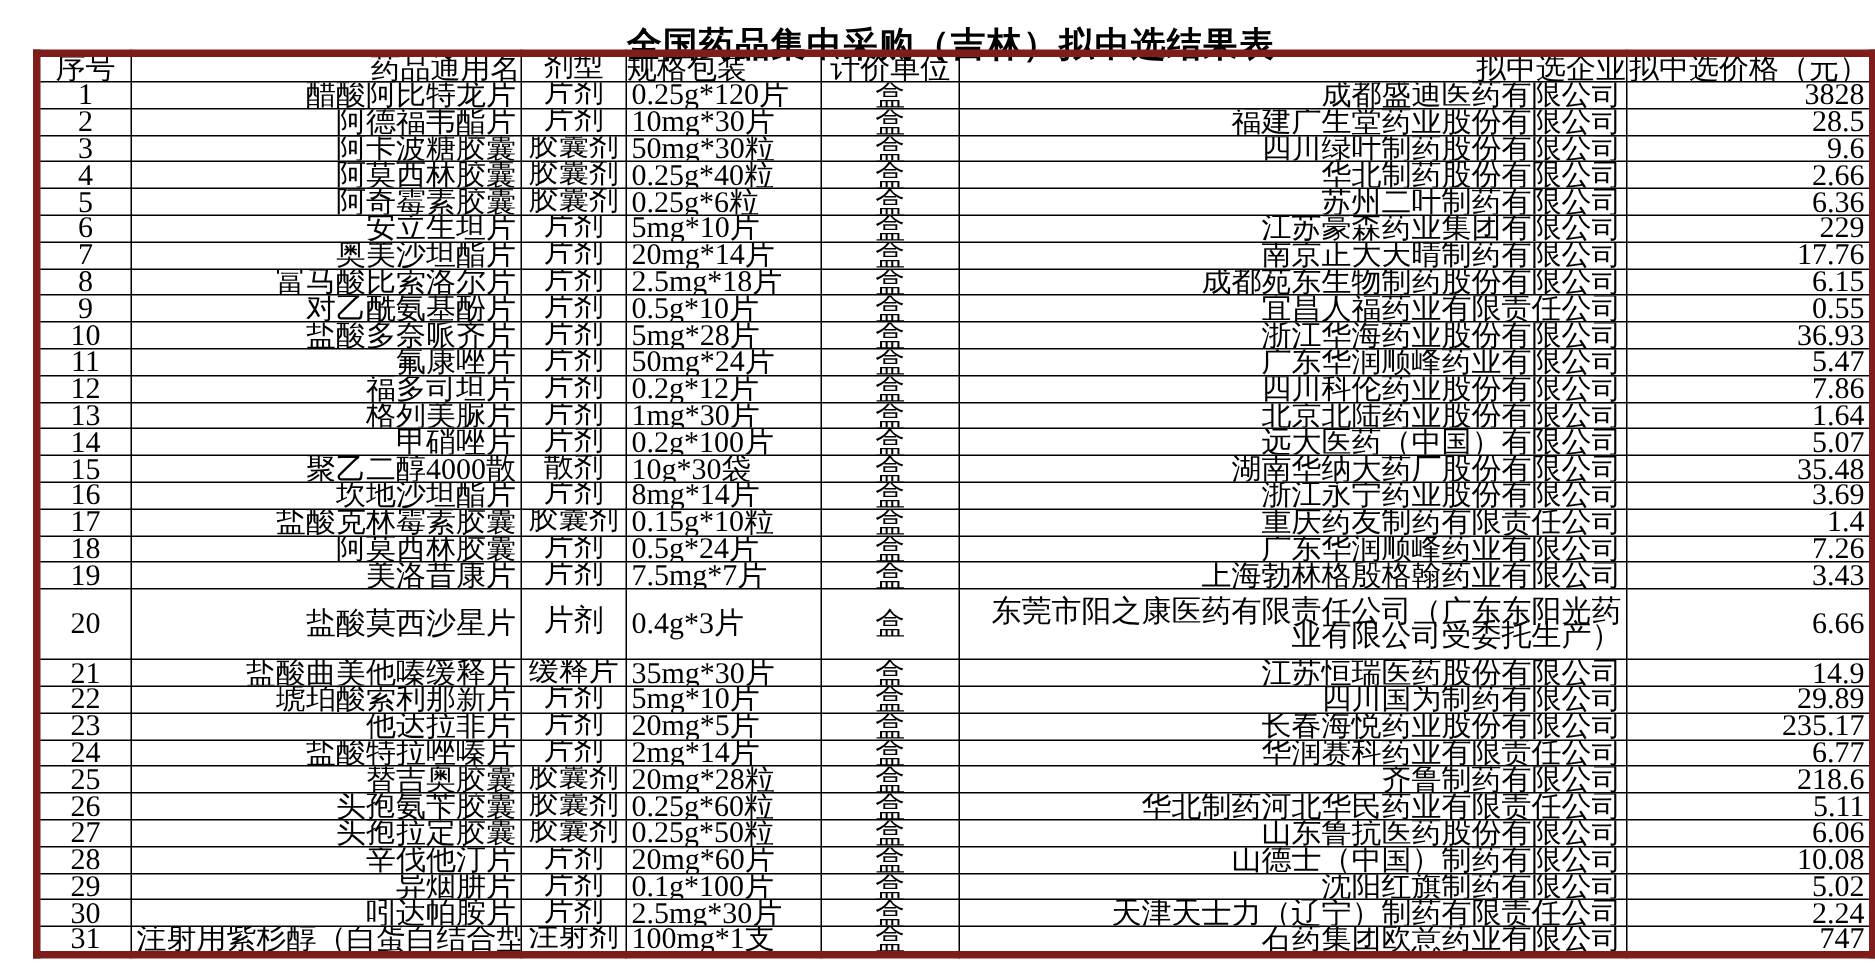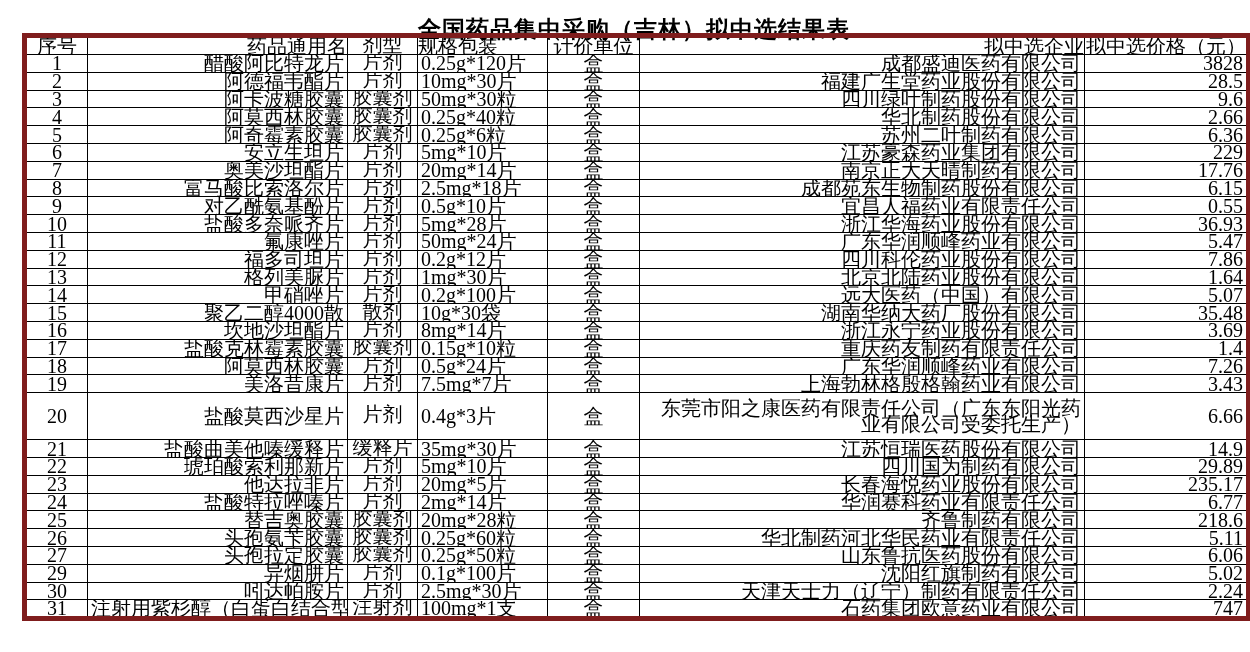--- a/index.html
+++ b/index.html
@@ -313,20 +313,29 @@
       <tr>
         <td class="c0">27</td>
         <td class="c1">头孢拉定胶囊</td>
         <td class="c2">胶囊剂</td>
         <td class="c3">0.25g*50粒</td>
         <td class="c4">盒</td>
         <td class="c5">山东鲁抗医药股份有限公司</td>
         <td class="c6">6.06</td>
       </tr>
       <tr>
+        <td class="c0">28</td>
+        <td class="c1">辛伐他汀片</td>
+        <td class="c2">片剂</td>
+        <td class="c3">20mg*60片</td>
+        <td class="c4">盒</td>
+        <td class="c5">山德士（中国）制药有限公司</td>
+        <td class="c6">10.08</td>
+      </tr>
+      <tr>
         <td class="c0">29</td>
         <td class="c1">异烟肼片</td>
         <td class="c2">片剂</td>
         <td class="c3">0.1g*100片</td>
         <td class="c4">盒</td>
         <td class="c5">沈阳红旗制药有限公司</td>
         <td class="c6">5.02</td>
       </tr>
       <tr>
         <td class="c0">30</td>

